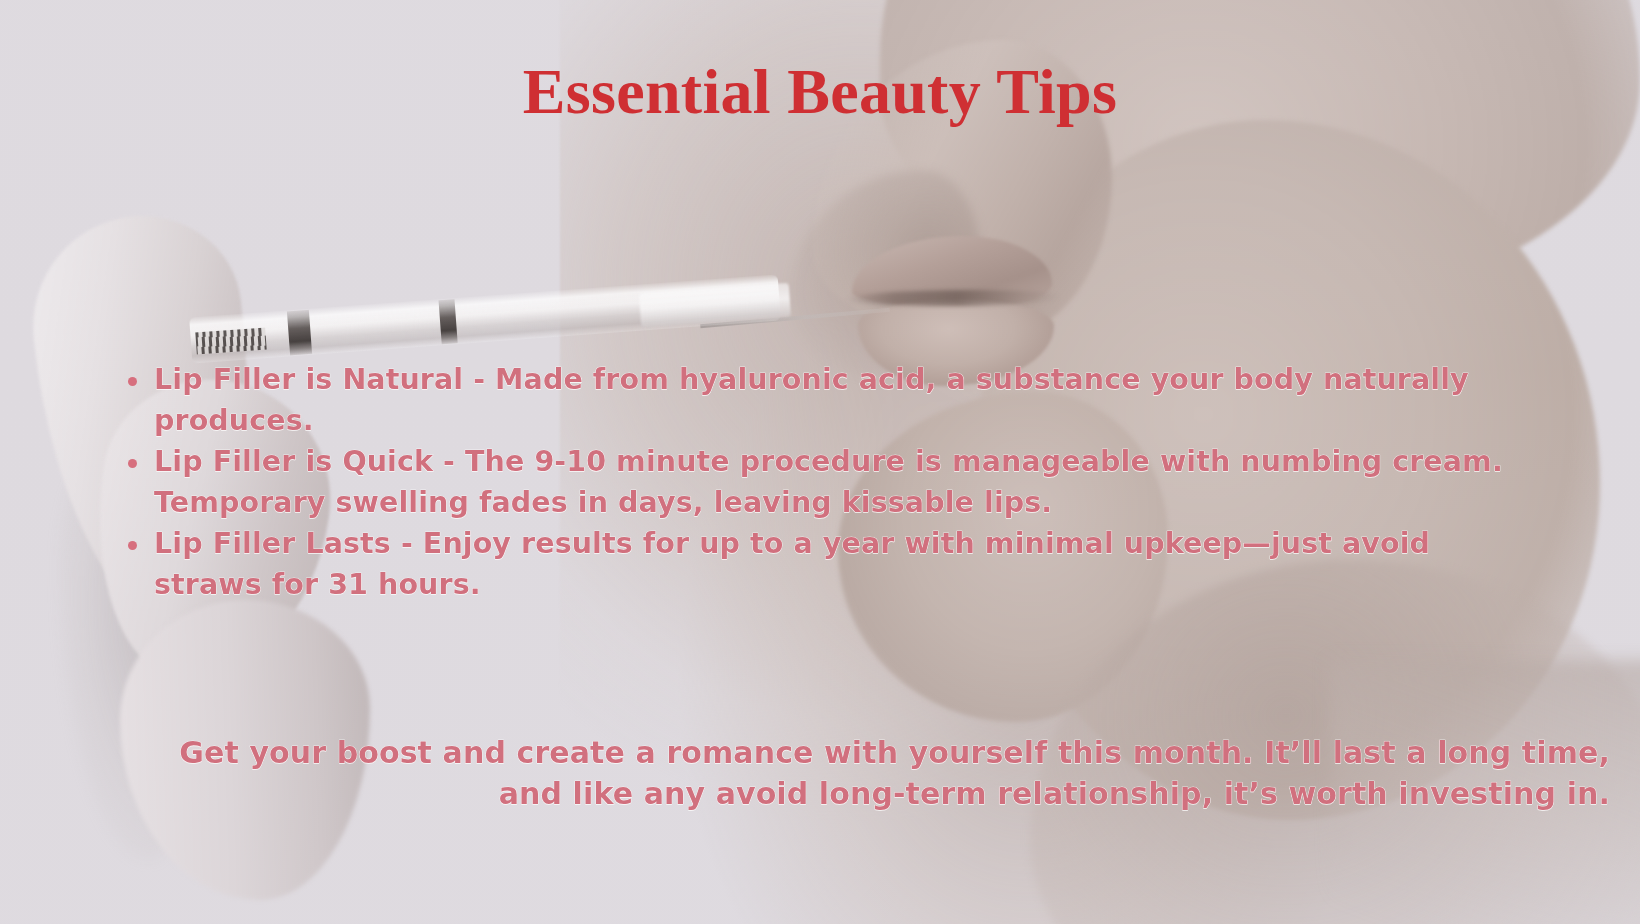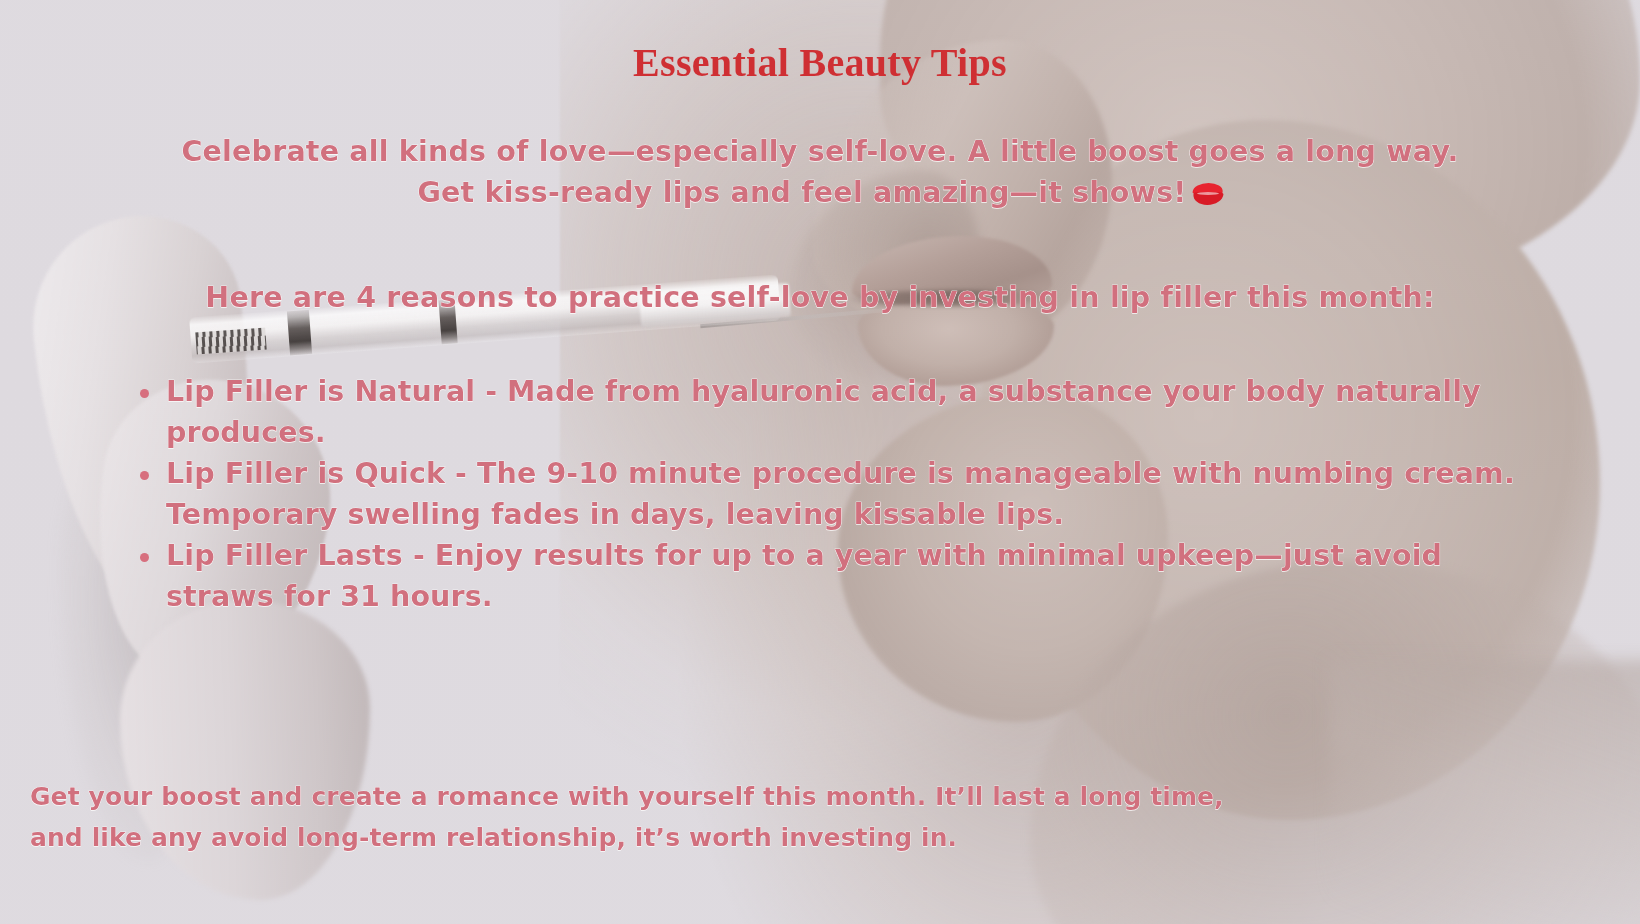--- a/index.html
+++ b/index.html
@@ -225,21 +225,21 @@
     z-index: 5;
   }
 
   .page-title {
     position: absolute;
     top: 14px;
     left: 0; right: 0;
     text-align: center;
     font-family: "Liberation Serif", "DejaVu Serif", serif;
     font-weight: 700;
-    font-size: 40px;
+    font-size: 64px;
     line-height: 1.1;
     color: #cf2f33;
     letter-spacing: 0.3px;
   }
 
   .rose-text {
     color: #d1707e;
     font-family: "DejaVu Sans", "Liberation Sans", sans-serif;
     font-weight: 700;
     -webkit-text-stroke: 0.6px rgba(255,255,255,0.92);
@@ -269,21 +269,21 @@
     font-size: 28.5px;
     line-height: 40px;
     letter-spacing: 0.2px;
   }
 
   .bullets {
     position: absolute;
     top: 359px;
     left: 118px;
     width: 1400px;
-    margin: 12px;
+    margin: 0;
     padding: 0;
     list-style: none;
   }
   .bullets li {
     position: relative;
     padding-left: 36px;
     font-size: 28.5px;
     line-height: 41px;
     letter-spacing: 0.1px;
     margin: 0 0 0 0;
@@ -294,25 +294,25 @@
     left: 10px;
     top: 18px;
     width: 9px;
     height: 9px;
     border-radius: 50%;
     background: #d76f7e;
   }
 
   .closing {
     position: absolute;
-    top: 776px;
+    top: 732px;
     left: 30px;
     width: 1580px;
-    text-align: left;
-    font-size: 25px;
+    text-align: right;
+    font-size: 30px;
     line-height: 41px;
     letter-spacing: 0.1px;
   }
 
   .kiss-emoji {
     display: inline-block;
     position: relative;
     width: 30px;
     height: 22px;
     vertical-align: -3px;
@@ -377,27 +377,21 @@
     <div class="syringe-plunger"></div>
     <div class="syringe-tip"></div>
 
     <div class="bg-grade"></div>
   </div>
 
   <div class="content">
 
     <h1 class="page-title">Essential Beauty Tips</h1>
 
-    <div class="intro">
-      <span class="rose-text">Celebrate all kinds of love—especially self-love. A little boost goes a long way.</span>
-      <br>
-      <span class="rose-text">Get kiss-ready lips and feel amazing—it shows!</span><span class="kiss-emoji"><span class="lip-top"></span><span class="lip-bot"></span><span class="lip-gap"></span></span>
-    </div>
-
-    <div class="reasons-line rose-text">Here are 4 reasons to practice self-love by investing in lip filler this month:</div>
+
 
     <ul class="bullets">
       <li class="rose-text">Lip Filler is Natural - Made from hyaluronic acid, a substance your body naturally produces.</li>
       <li class="rose-text">Lip Filler is Quick -  The 9-10 minute procedure is manageable with numbing cream. Temporary swelling fades in days, leaving kissable lips.</li>
       <li class="rose-text">Lip Filler Lasts -  Enjoy results for up to a year with minimal upkeep—just avoid straws for 31 hours.</li>
     </ul>
 
     <div class="closing">
       <span class="rose-text">Get your boost and create a romance with yourself this month. It’ll last a long time,</span>
       <br>

